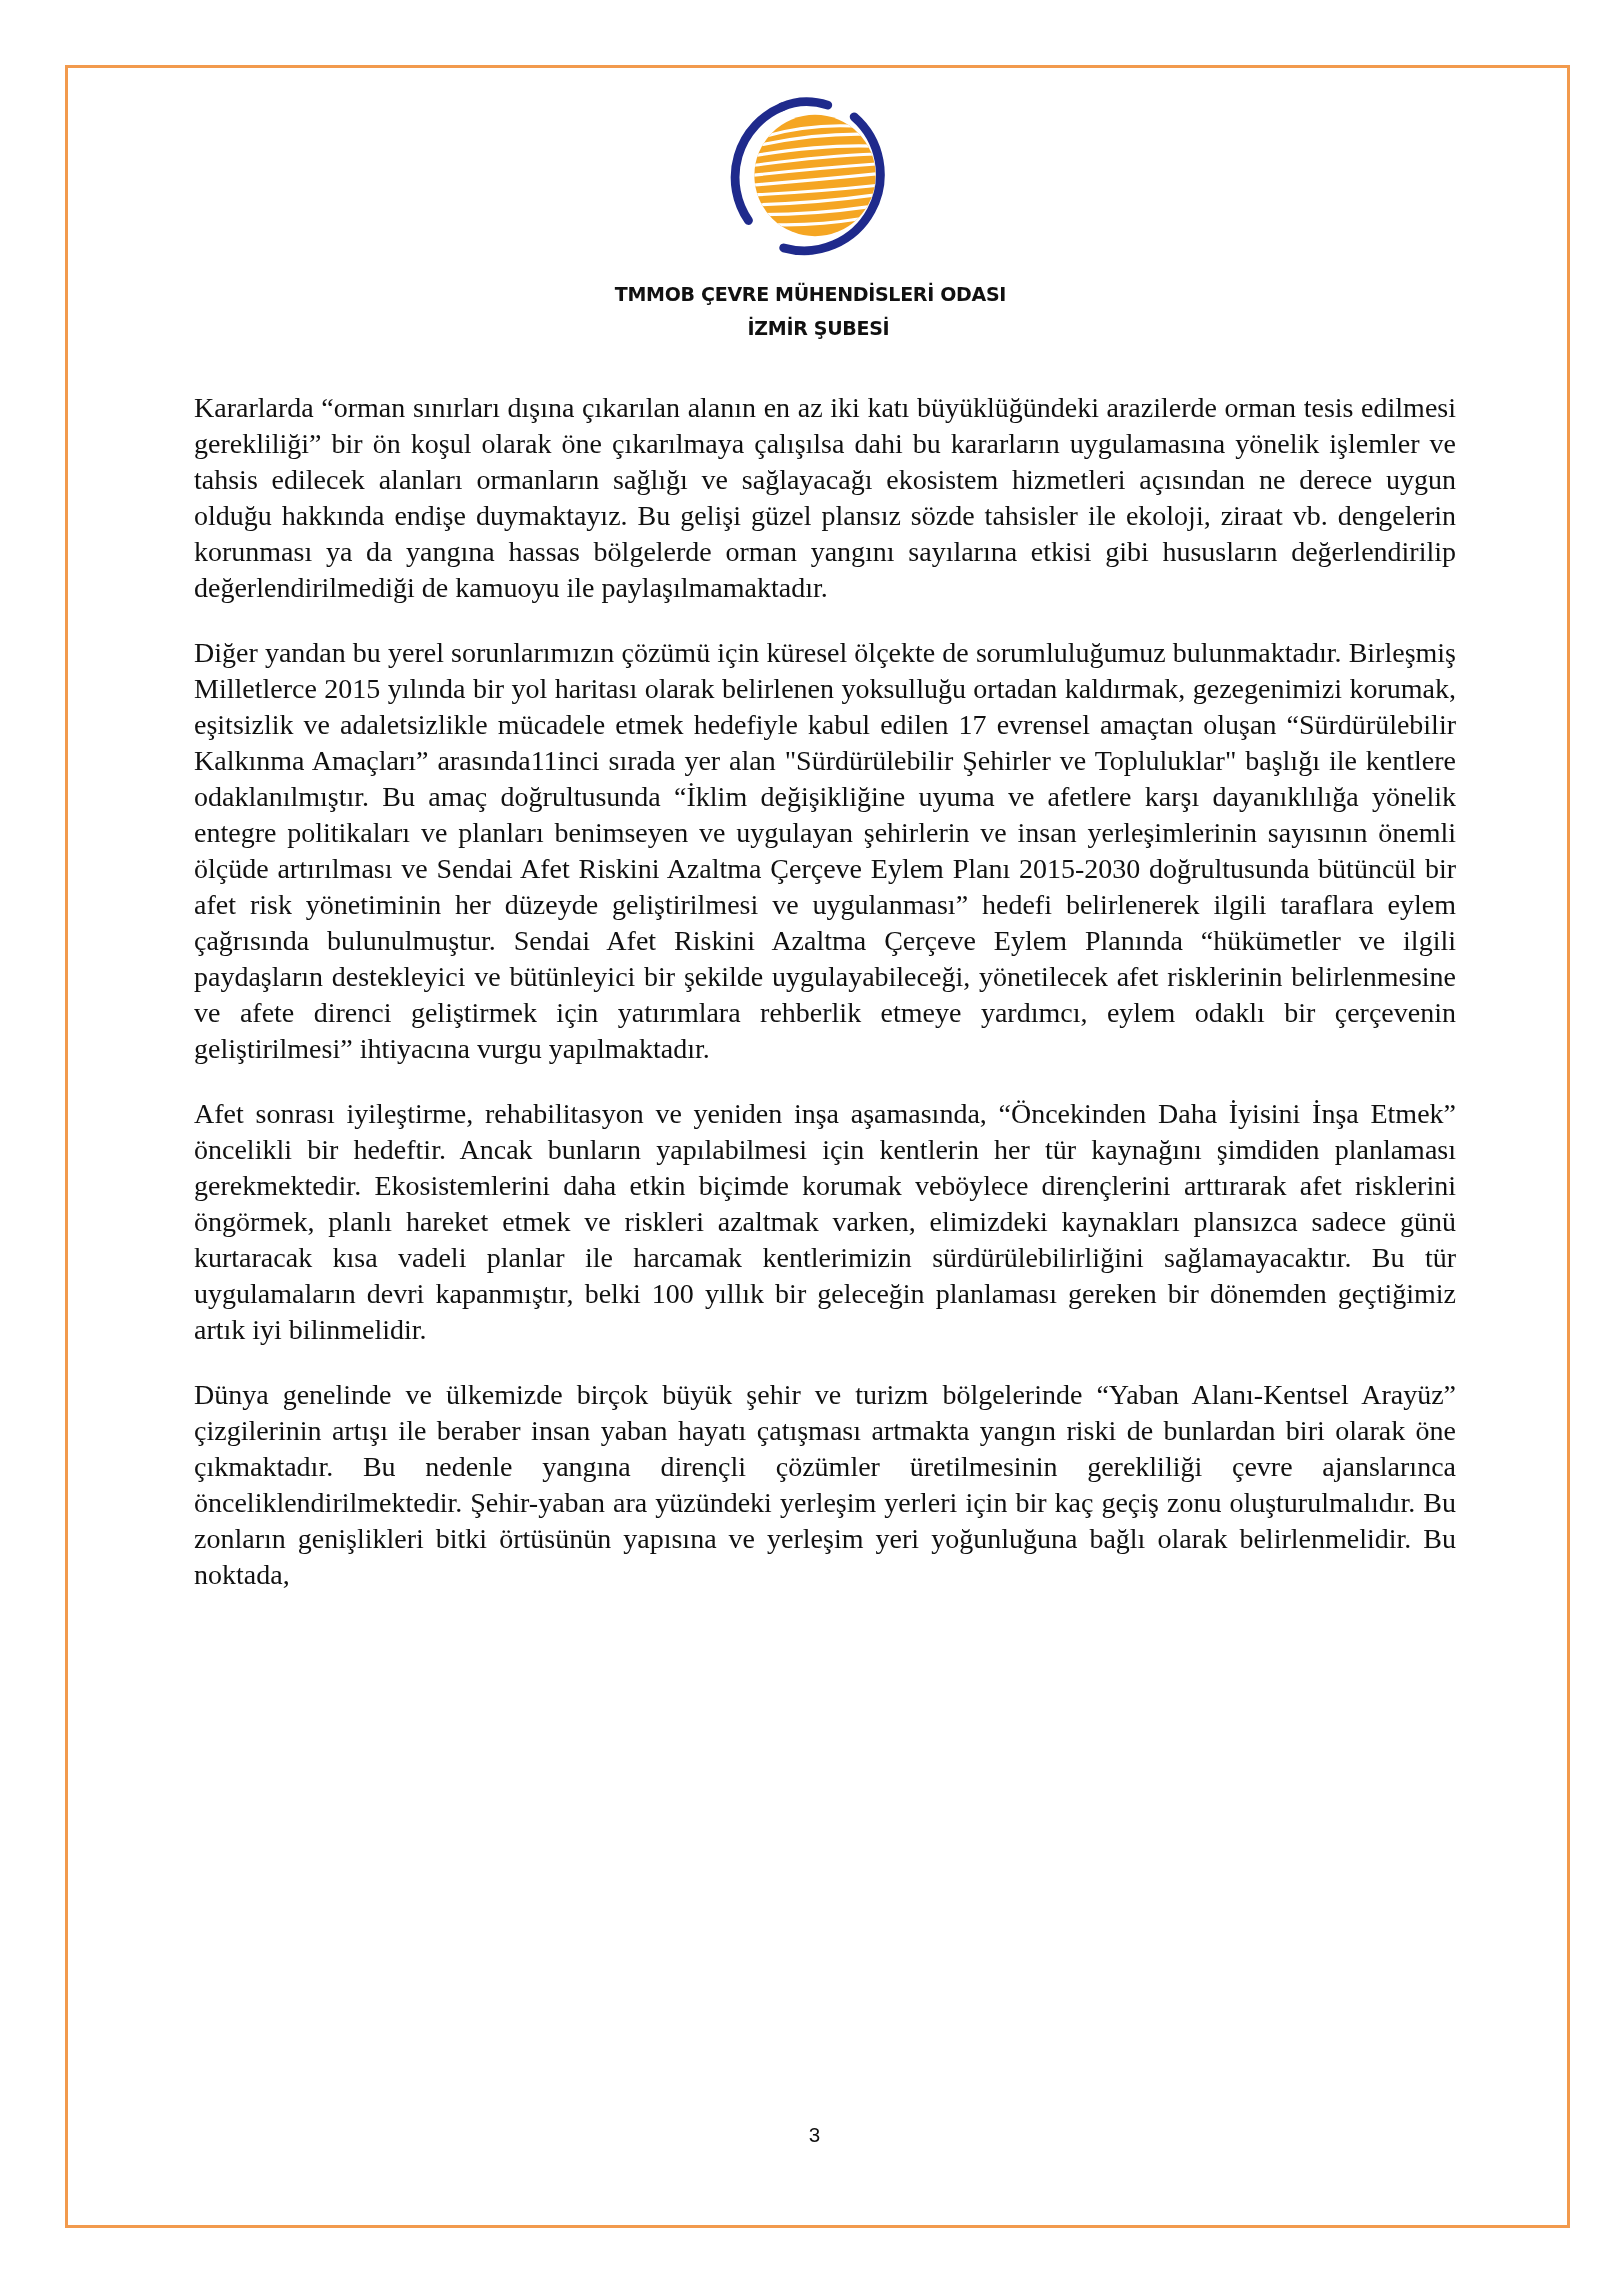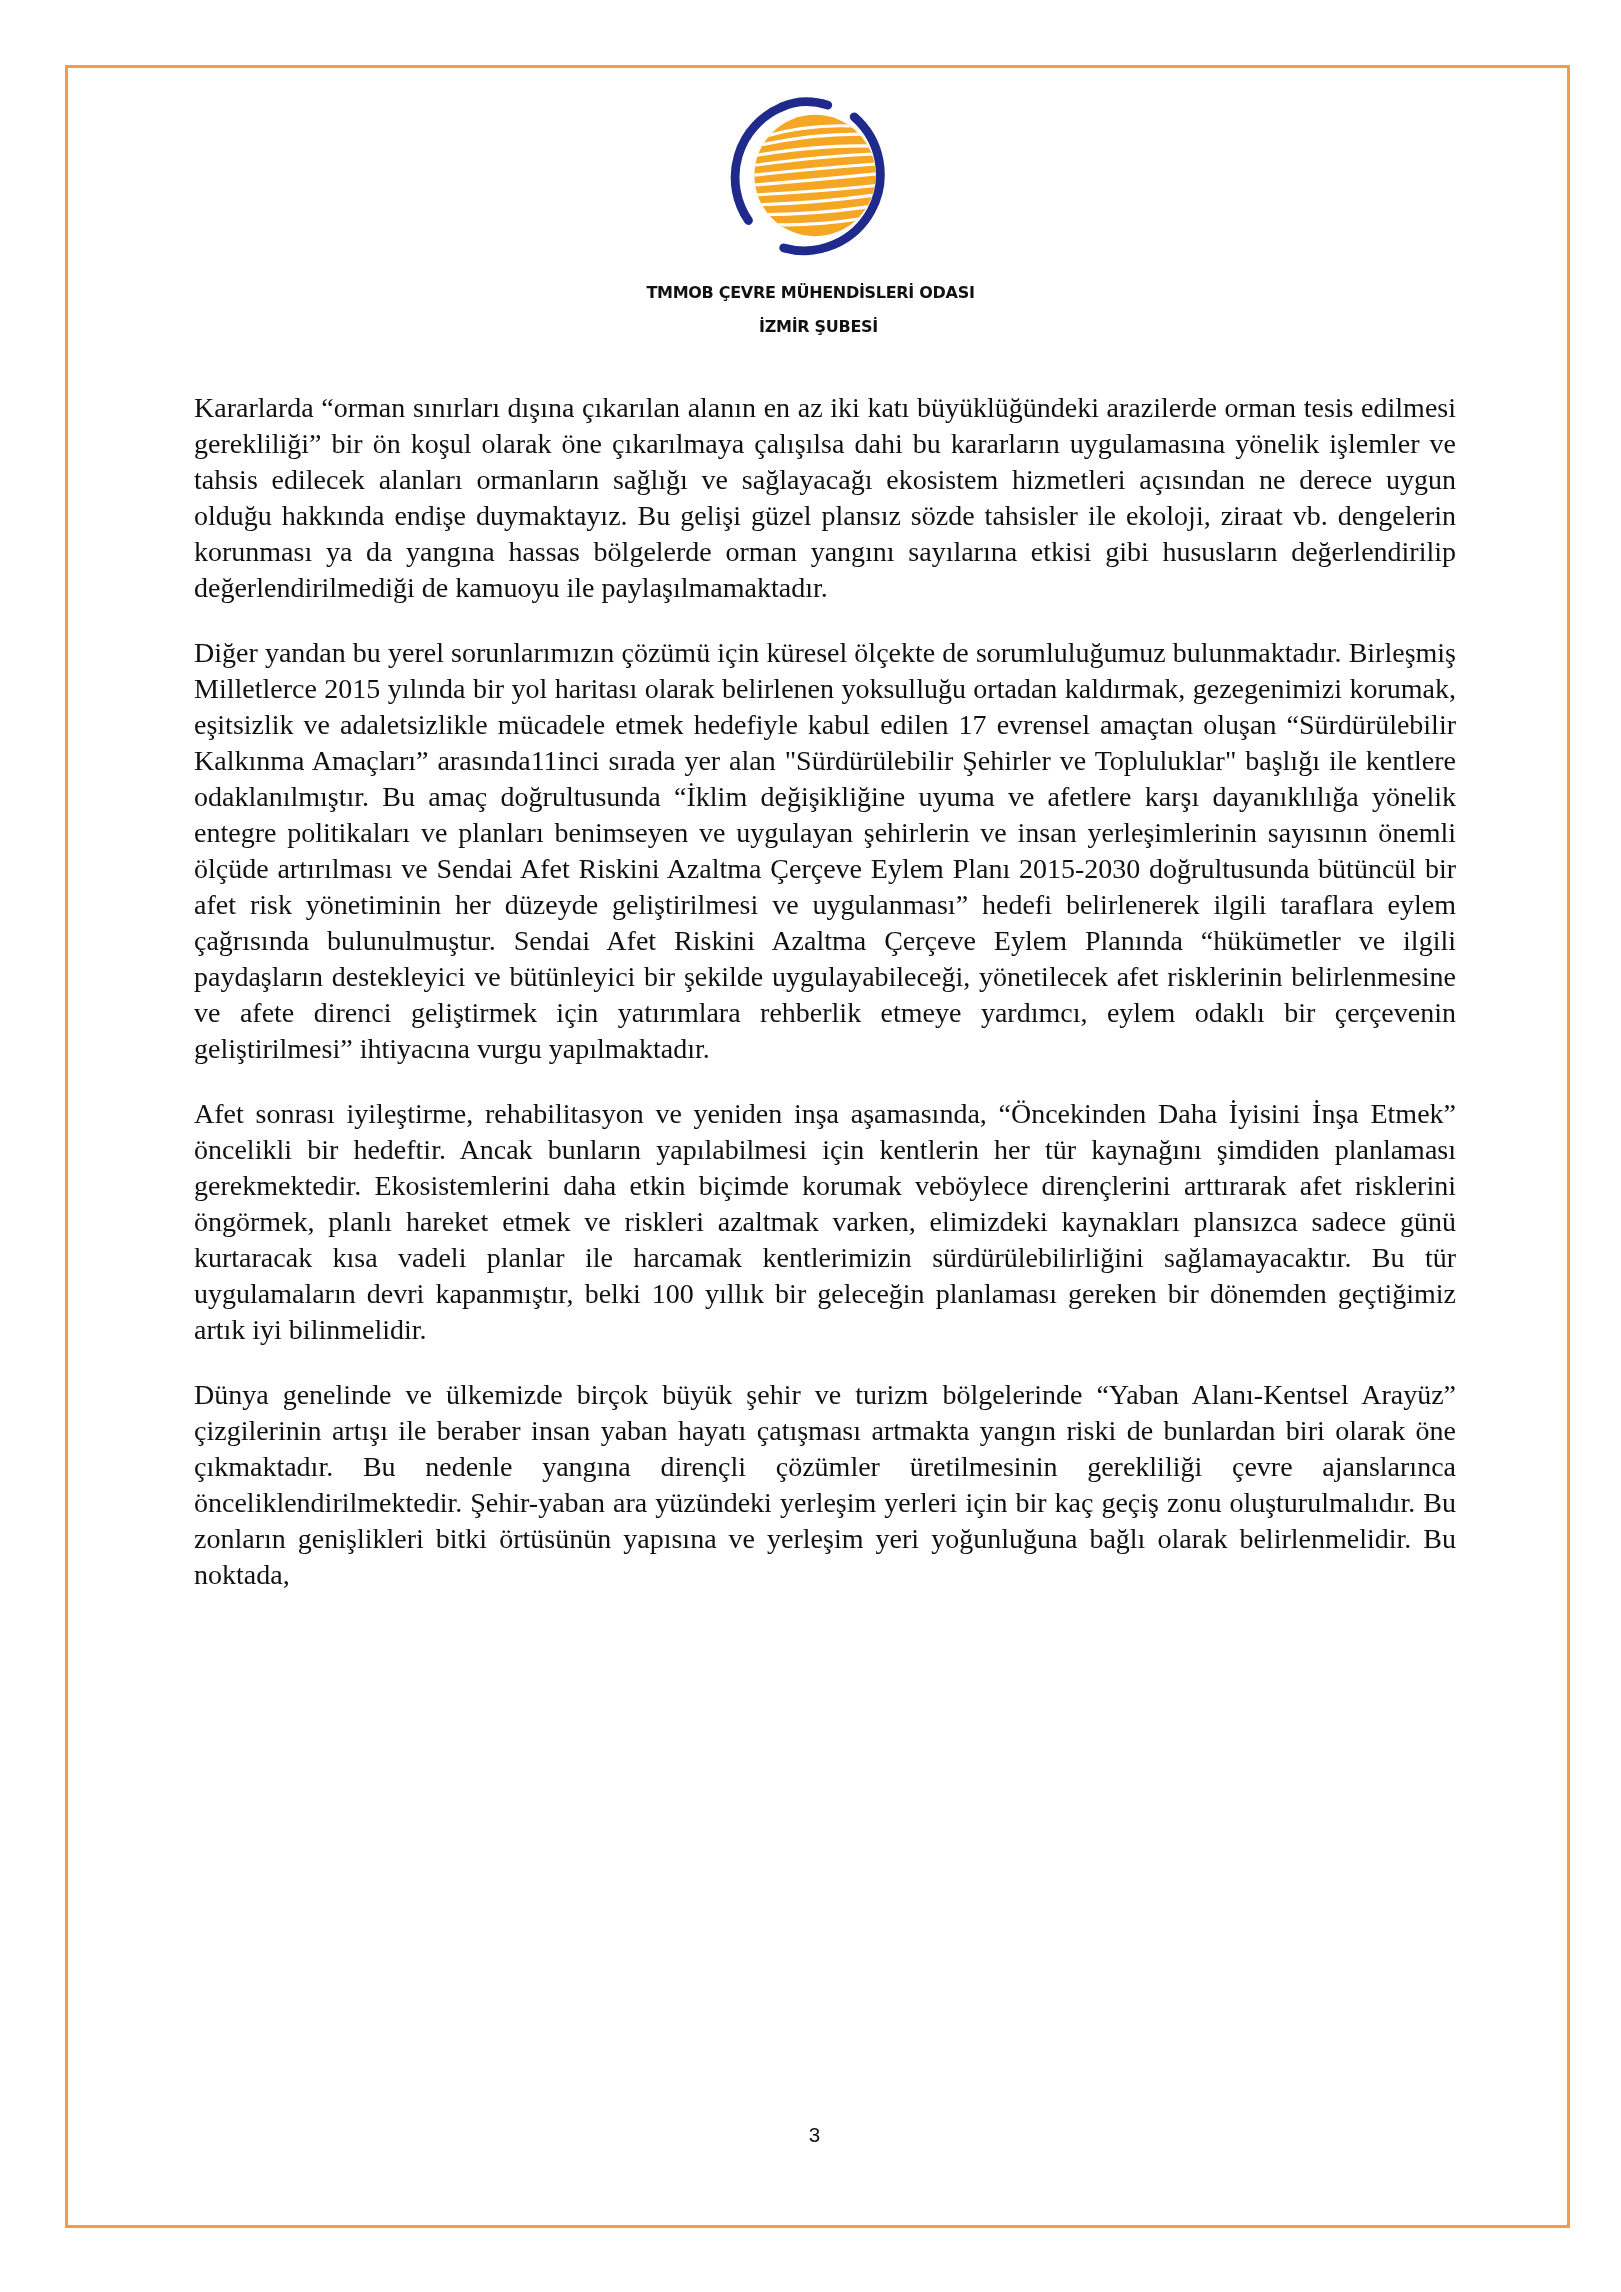--- a/index.html
+++ b/index.html
@@ -5,21 +5,21 @@
   html, body { margin: 0; padding: 0; background: #ffffff; }
   body { width: 1621px; height: 2293px; position: relative; overflow: hidden; }
   .page-border {
     position: absolute; left: 65px; top: 65px; width: 1499px; height: 2157px;
     border: 3.9px solid #f29a4d; box-sizing: content-box;
   }
   .logo { position: absolute; left: 725px; top: 93px; width: 181px; height: 167px; }
   .org-title {
     position: absolute; left: 0; width: 1621px; text-align: center;
     font-family: "DejaVu Sans", sans-serif; font-weight: bold; color: #111;
-    font-size: 16px; letter-spacing: -0.3px;
+    font-size: 19px; letter-spacing: -0.3px;
   }
   .org-title.l1 { top: 283px; }
   .org-title.l2 { top: 317px; margin-left: 8px; }
   .content {
     position: absolute; left: 194px; top: 390px; width: 1262px;
     font-family: "Liberation Serif", serif; font-size: 28px; line-height: 36px;
     color: #111; text-align: justify;
   }
   .content p { margin: 0 0 29px 0; }
   .page-number {

